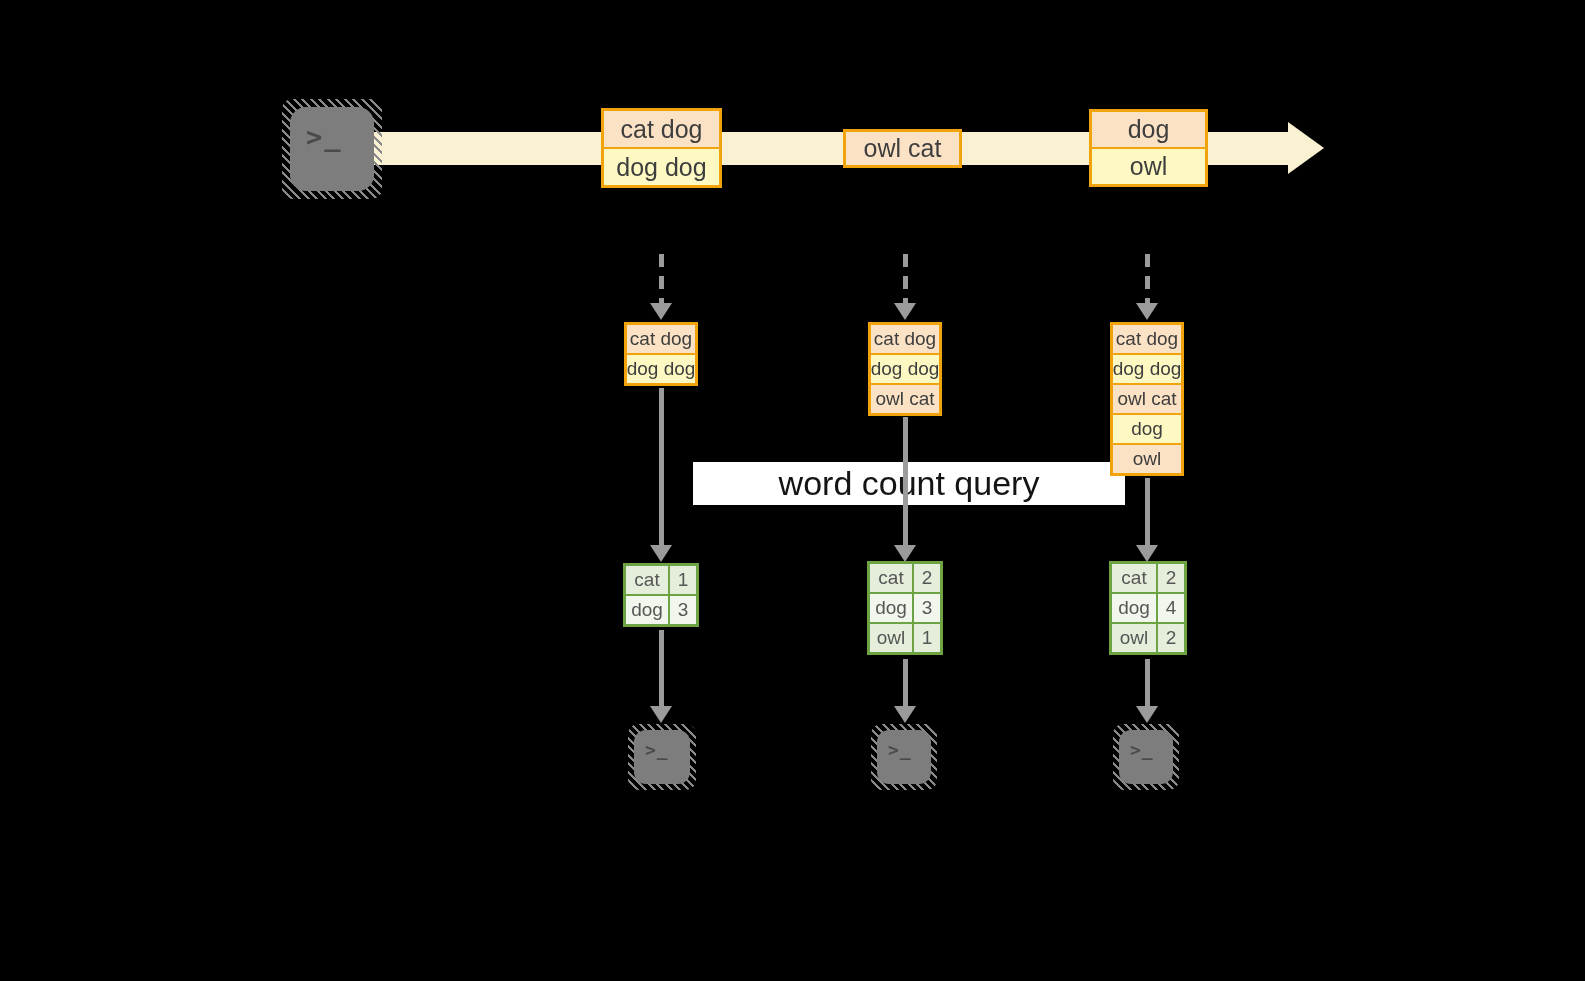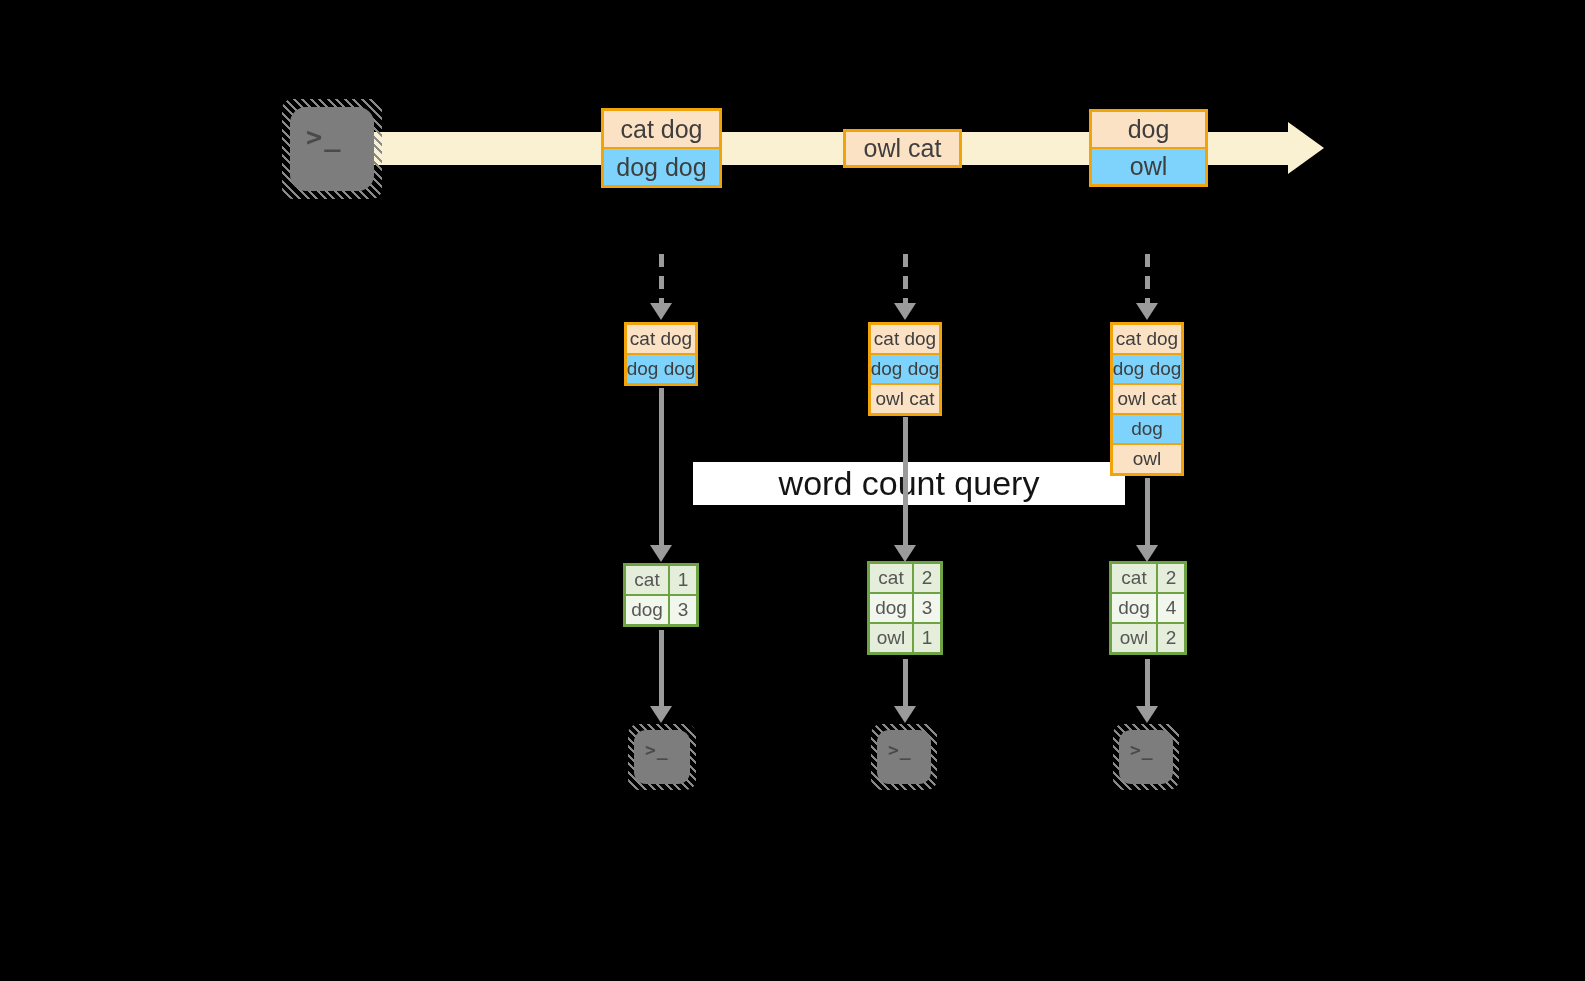--- a/index.html
+++ b/index.html
@@ -15,21 +15,21 @@
   
   .ebox{position:absolute;display:flex;flex-direction:column;gap:2px;
         background:#F0A30A;border:3px solid #F0A30A;box-sizing:border-box;}
   .erow{display:flex;align-items:center;justify-content:center;
         color:#3E3E3E;white-space:nowrap;}
   .erow.big{height:36px;font-size:25px;}
   .erow.single{height:33px;font-size:25px;}
   .erow.mid{height:35px;font-size:25px;}
   .erow.sm{height:28px;font-size:19px;}
   .peach{background:#FBE2C5;}
-  .cream{background:#7dd3fc;}
+  .cream{background:#fef9c3;}
 
   
   .gtable{position:absolute;display:flex;flex-direction:column;gap:2px;
           background:#6EA344;border:3px solid #6EA344;box-sizing:border-box;}
   .grow{display:grid;grid-template-columns:1fr 26px;gap:2px;height:28px;}
   .gcell{display:flex;align-items:center;justify-content:center;font-size:19px;color:#565656;}
   .gfill-a{background:#E4EEDB;}
   .gfill-b{background:#F2F7EE;}
 
   

